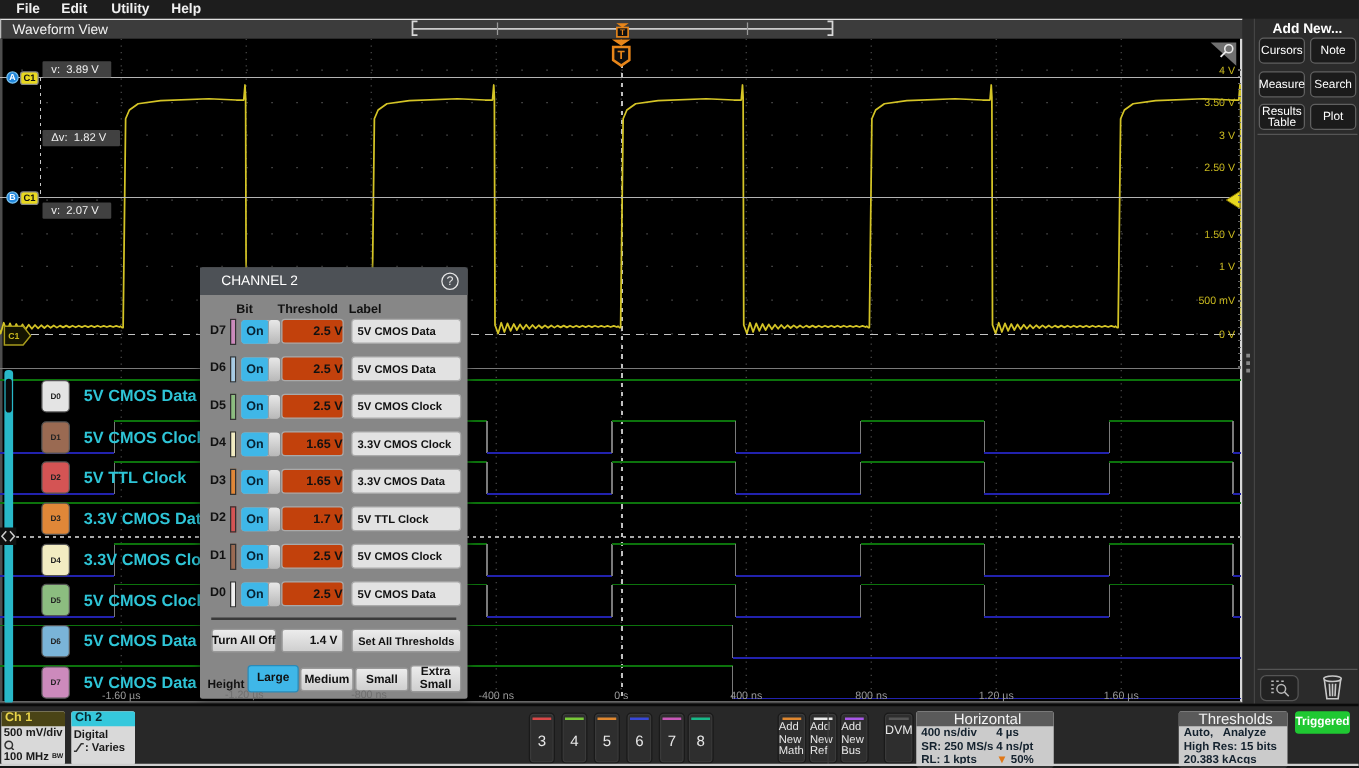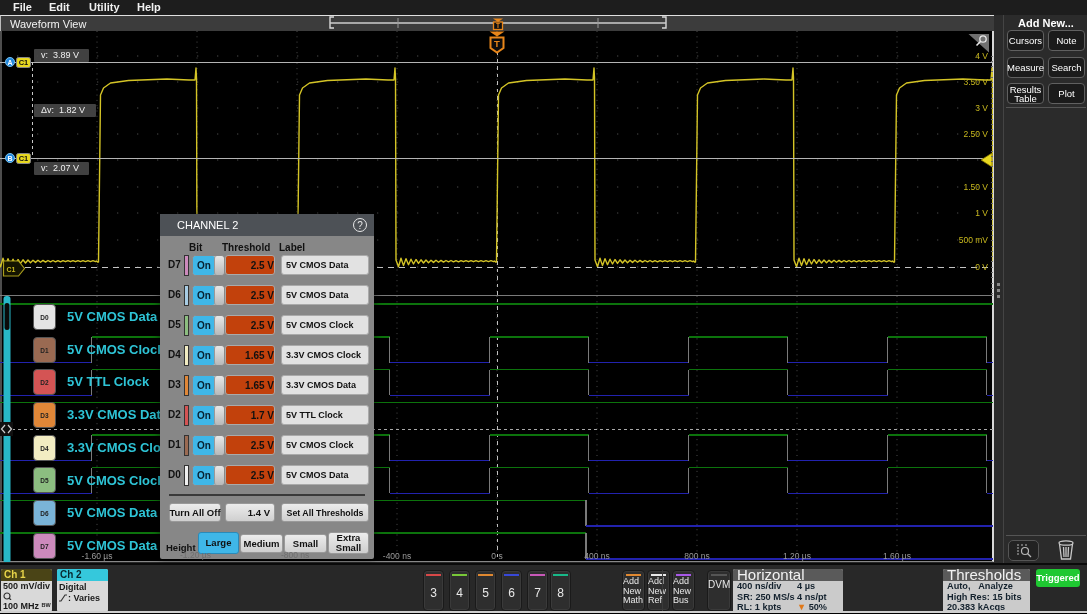--- a/index.html
+++ b/index.html
@@ -19,21 +19,21 @@
 #botbar { left:0; top:563px; width:1087px; height:48px; background:#282828; border-top:2px solid #0a0a0a; }
 #botline { left:0; top:611px; width:1087px; height:2px; background:#cfcfcf; }
 #botblack { left:0; top:613px; width:1087px; height:1px; background:#000; }
 .chbadge { position:absolute; top:4px; width:51px; height:43px; background:#d9d9d9; border-radius:2px; overflow:hidden; color:#1a1a1a; white-space:nowrap; }
 .chbadge .hd { height:12px; font-size:10px; font-weight:bold; padding-left:3px; line-height:12px; }
 .numbtn { position:absolute; top:5px; width:21px; height:41px; background:#2e2e2e; border:1px solid #1a1a1a; border-radius:4px; box-shadow:inset 0 0 0 1px #3a3a3a; color:#e8e8e8; font-size:12px; text-align:center; }
 .numbtn .cl { display:block; height:2px; margin:3px 2px 0 2px; }
 .numbtn .tx { display:block; margin-top:10px; }
 .addbtn { position:absolute; top:5px; width:23px; height:41px; background:#2e2e2e; border:1px solid #1a1a1a; border-radius:4px; box-shadow:inset 0 0 0 1px #3a3a3a; color:#e8e8e8; font-size:9px; line-height:9.5px; text-align:left;margin-left:39px; }
 .panel { position:absolute; top:4px; height:45px; background:#cbcbcb; border-radius:2px; overflow:hidden; color:#14222e; white-space:nowrap; }
-.panel .hd { height:12px; background:#5a5a5a; color:#f2f2f2; font-size:15px; padding-left:4px; line-height:12px; }
+.panel .hd { height:12px; background:#5a5a5a; color:#f2f2f2; font-size:12px; padding-left:4px; line-height:12px;text-align:center; }
 .panel .bd { font-size:9.2px; font-weight:bold; line-height:10.5px; padding:0 0 0 4px; }
 
 #dlg { left:160px; top:214px; width:214px; height:345px; background:#878787; border-radius:2px; box-shadow:0 0 8px rgba(0,0,0,.6); }
 #dlg .title { position:absolute; left:0; top:0; width:214px; height:22px; background:#4d5156; color:#fff; font-size:11px; line-height:22px; padding-left:17px; }
 #dlg .help { position:absolute; right:7px; top:4px; width:14px; height:14px; border:1.4px solid #e8e8e8; border-radius:50%; color:#e8e8e8; font-size:10px; text-align:center; line-height:13px; }
 #dlg .hrow { position:absolute; top:28px; left:0; width:214px; color:#111; font-size:10px; font-weight:bold; }
 .drow { position:absolute; left:0; width:214px; height:20px; }
 .drow .dlab { position:absolute; left:8px; top:4px; color:#111; font-size:10px; font-weight:bold; }
 .drow .bitbar { position:absolute; left:24px; top:0px; width:5px; height:21px; border:1px solid #333; }
 .drow .onsw { position:absolute; left:32px; top:0; width:33px; height:21px; background:#b5b5b5; border:1px solid #888; border-radius:4px; }

